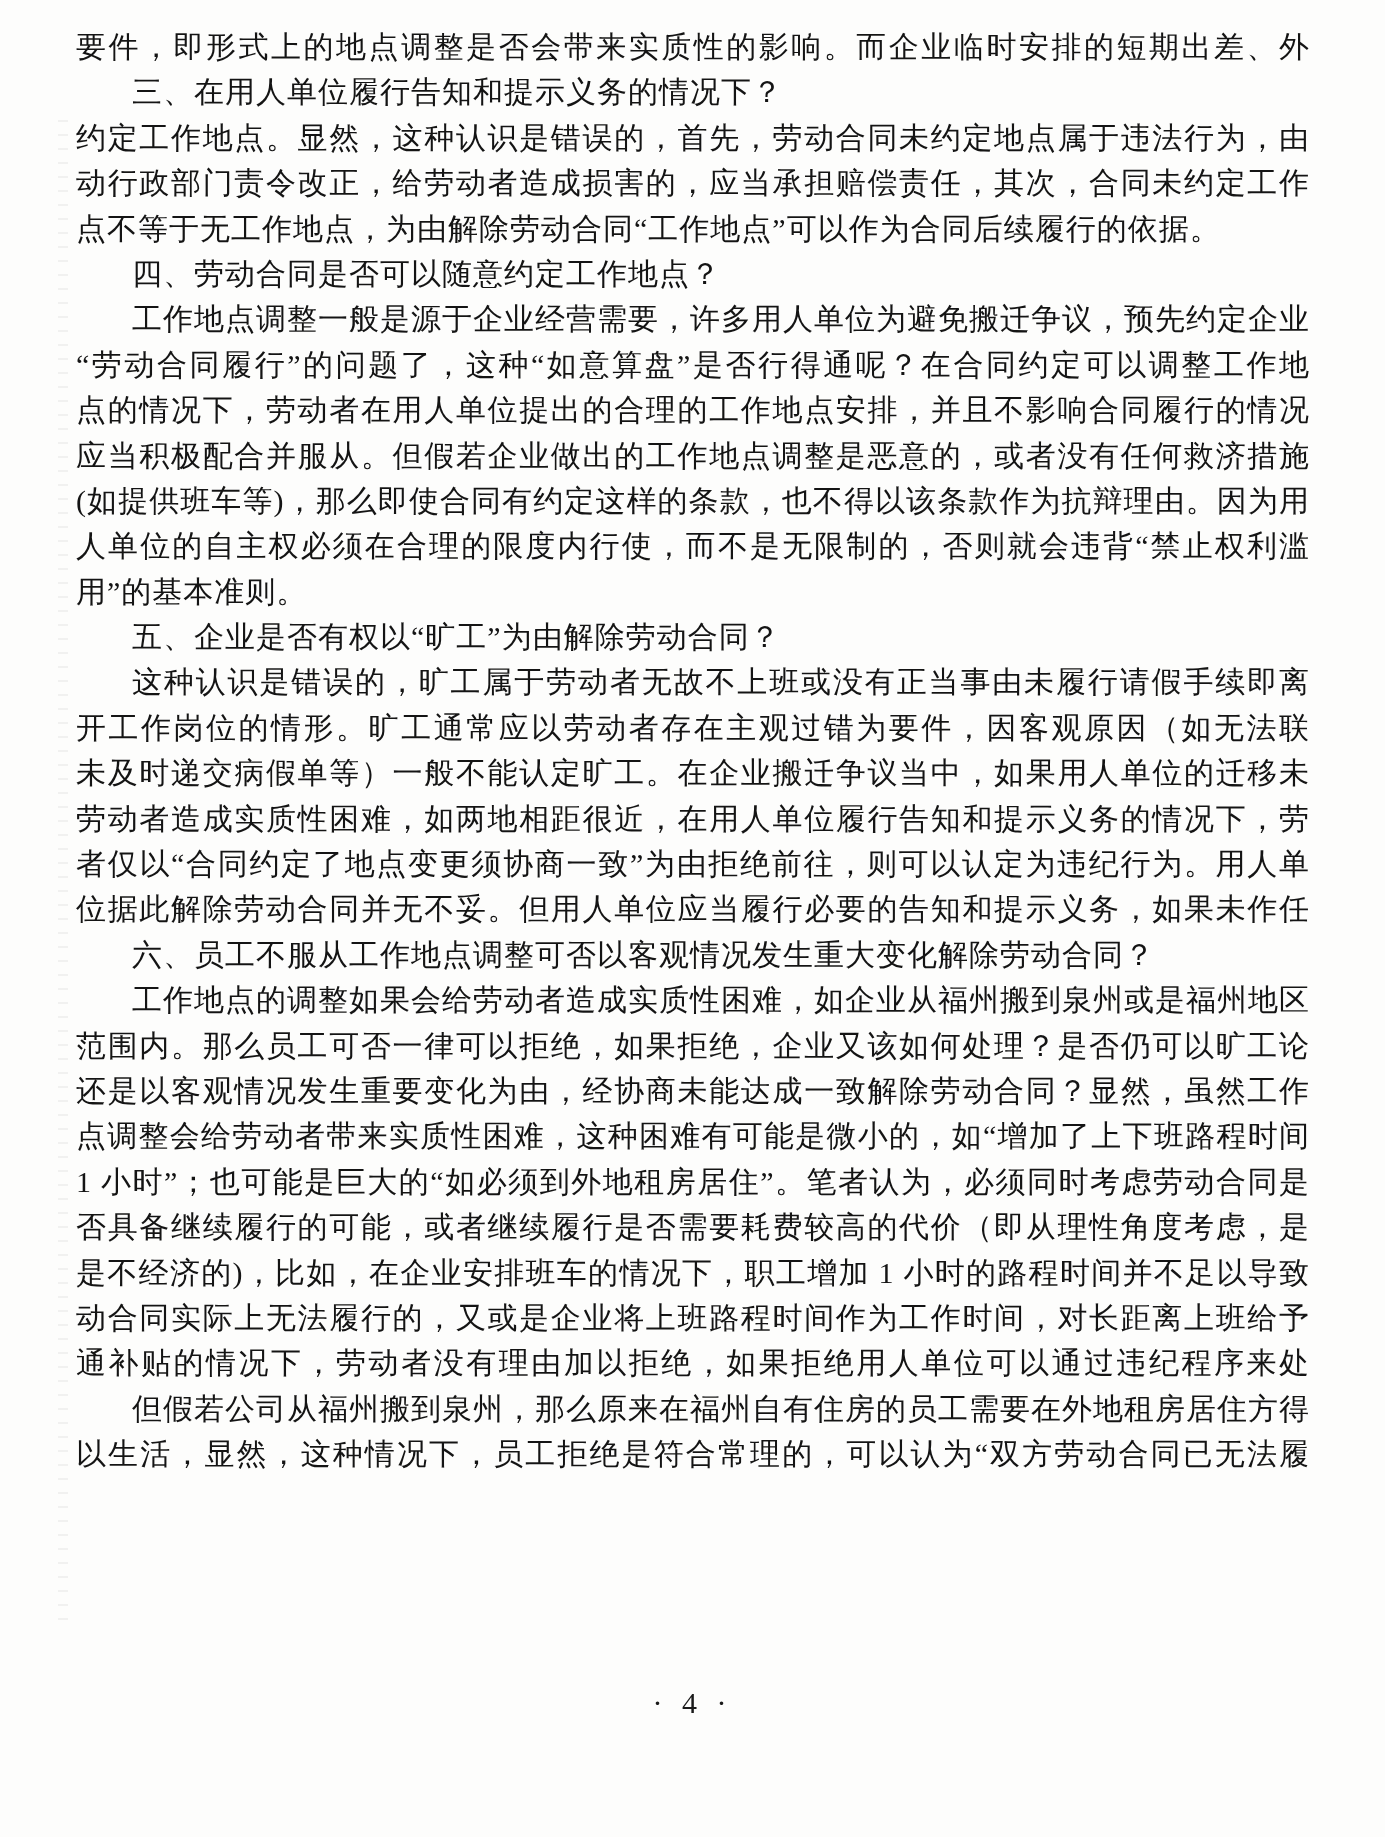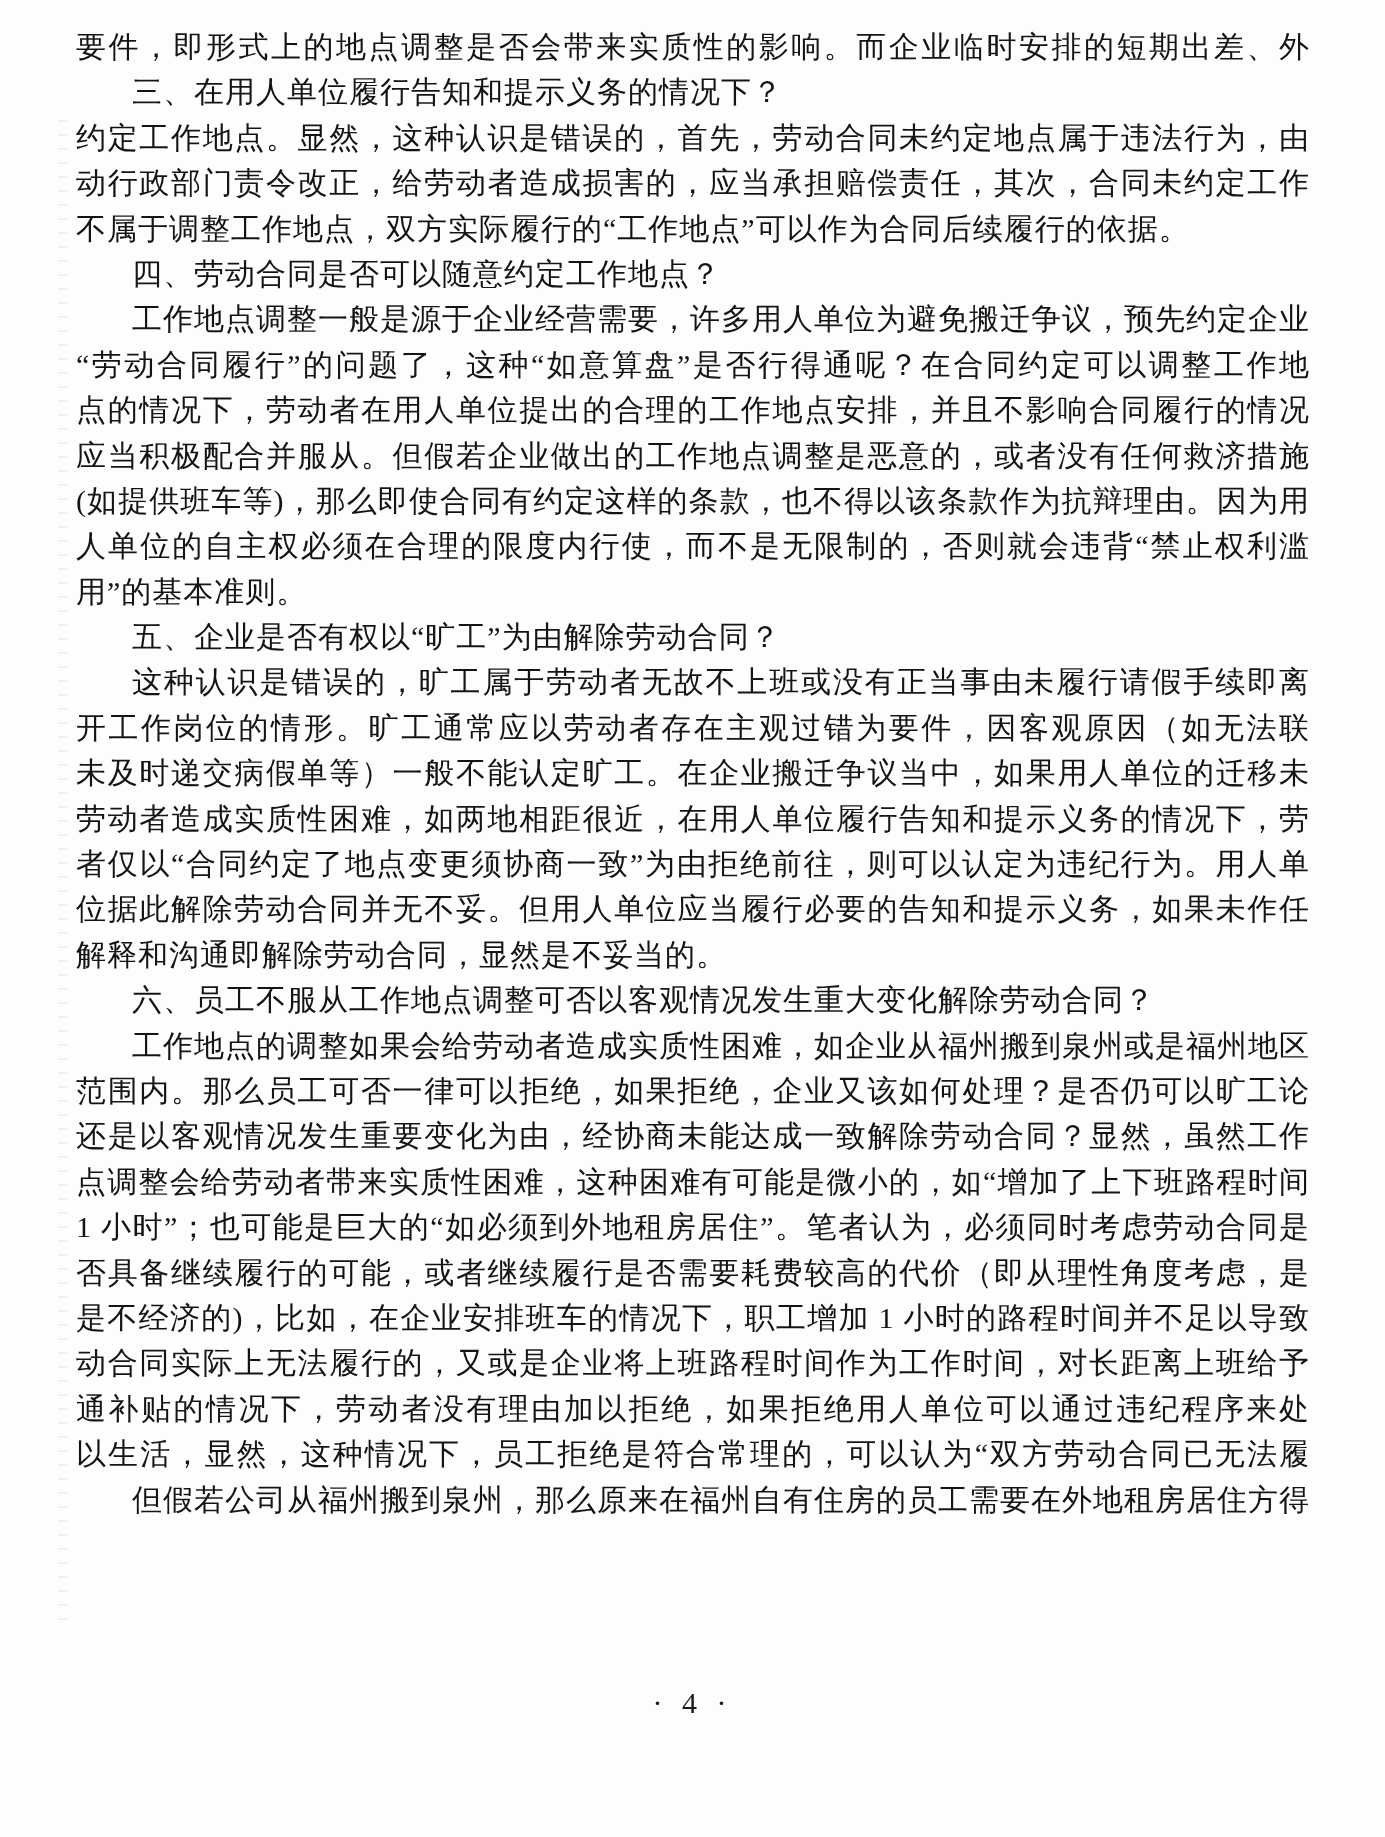--- a/index.html
+++ b/index.html
@@ -69,44 +69,43 @@
 </head>
 <body>
 
 <div class="page">
   <div class="scan-artifact"></div>
   <div class="text-block">
       <div class="line fill">要件，即形式上的地点调整是否会带来实质性的影响。而企业临时安排的短期出差、外派，</div>
       <div class="line indent">三、在用人单位履行告知和提示义务的情况下？</div>
       <div class="line fill">约定工作地点。显然，这种认识是错误的，首先，劳动合同未约定地点属于违法行为，由劳</div>
       <div class="line fill">动行政部门责令改正，给劳动者造成损害的，应当承担赔偿责任，其次，合同未约定工作地</div>
-      <div class="line">不属于调整工作地点，双方实际履行的“工作地点”可以作为合同后续履行的依据。</div>
+      <div class="line">点不等于无工作地点，为由解除劳动合同“工作地点”可以作为合同后续履行的依据。</div>
       <div class="line indent">四、劳动合同是否可以随意约定工作地点？</div>
       <div class="line indent fill">工作地点调整一般是源于企业经营需要，许多用人单位为避免搬迁争议，预先约定企业</div>
       <div class="line fill">“劳动合同履行”的问题了，这种“如意算盘”是否行得通呢？在合同约定可以调整工作地</div>
       <div class="line fill">点的情况下，劳动者在用人单位提出的合理的工作地点安排，并且不影响合同履行的情况下，</div>
       <div class="line fill">应当积极配合并服从。但假若企业做出的工作地点调整是恶意的，或者没有任何救济措施</div>
       <div class="line fill">(如提供班车等)，那么即使合同有约定这样的条款，也不得以该条款作为抗辩理由。因为用</div>
       <div class="line fill">人单位的自主权必须在合理的限度内行使，而不是无限制的，否则就会违背“禁止权利滥</div>
       <div class="line">用”的基本准则。</div>
       <div class="line indent">五、企业是否有权以“旷工”为由解除劳动合同？</div>
       <div class="line indent fill">这种认识是错误的，旷工属于劳动者无故不上班或没有正当事由未履行请假手续即离</div>
       <div class="line fill">开工作岗位的情形。旷工通常应以劳动者存在主观过错为要件，因客观原因（如无法联系、</div>
       <div class="line fill">未及时递交病假单等）一般不能认定旷工。在企业搬迁争议当中，如果用人单位的迁移未给</div>
       <div class="line fill">劳动者造成实质性困难，如两地相距很近，在用人单位履行告知和提示义务的情况下，劳动</div>
       <div class="line fill">者仅以“合同约定了地点变更须协商一致”为由拒绝前往，则可以认定为违纪行为。用人单</div>
       <div class="line fill">位据此解除劳动合同并无不妥。但用人单位应当履行必要的告知和提示义务，如果未作任何</div>
-      <div class="line">解释和沟通即解除劳动合同，显然是不妥当的。</div>
       <div class="line indent">六、员工不服从工作地点调整可否以客观情况发生重大变化解除劳动合同？</div>
       <div class="line indent fill">工作地点的调整如果会给劳动者造成实质性困难，如企业从福州搬到泉州或是福州地区</div>
       <div class="line fill">范围内。那么员工可否一律可以拒绝，如果拒绝，企业又该如何处理？是否仍可以旷工论处，</div>
       <div class="line fill">还是以客观情况发生重要变化为由，经协商未能达成一致解除劳动合同？显然，虽然工作地</div>
       <div class="line fill">点调整会给劳动者带来实质性困难，这种困难有可能是微小的，如“增加了上下班路程时间</div>
       <div class="line fill">1 小时”；也可能是巨大的“如必须到外地租房居住”。笔者认为，必须同时考虑劳动合同是</div>
       <div class="line fill">否具备继续履行的可能，或者继续履行是否需要耗费较高的代价（即从理性角度考虑，是否</div>
       <div class="line fill">是不经济的)，比如，在企业安排班车的情况下，职工增加 1 小时的路程时间并不足以导致劳</div>
       <div class="line fill">动合同实际上无法履行的，又或是企业将上班路程时间作为工作时间，对长距离上班给予交</div>
       <div class="line">通补贴的情况下，劳动者没有理由加以拒绝，如果拒绝用人单位可以通过违纪程序来处理。</div>
+      <div class="line indent fill">但假若公司从福州搬到泉州，那么原来在福州自有住房的员工需要在外地租房居住方得</div>
       <div class="line fill">以生活，显然，这种情况下，员工拒绝是符合常理的，可以认为“双方劳动合同已无法履</div>
-      <div class="line indent fill">但假若公司从福州搬到泉州，那么原来在福州自有住房的员工需要在外地租房居住方得</div>
     </div>
   <div class="page-number">· 4 ·</div>
 </div>
 
 </body></html>

